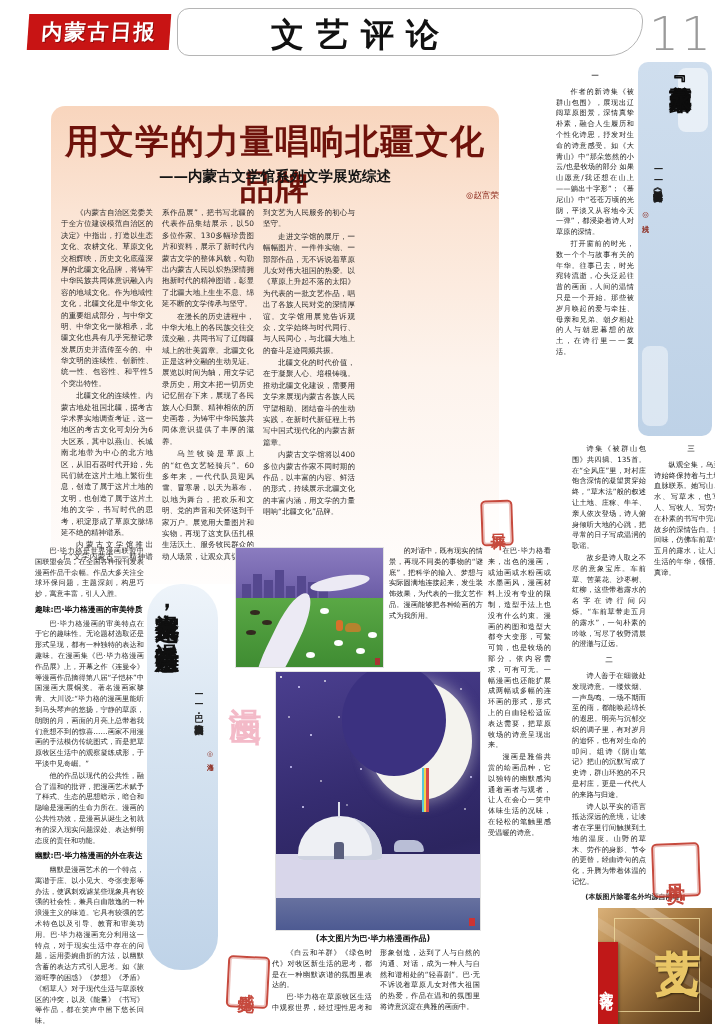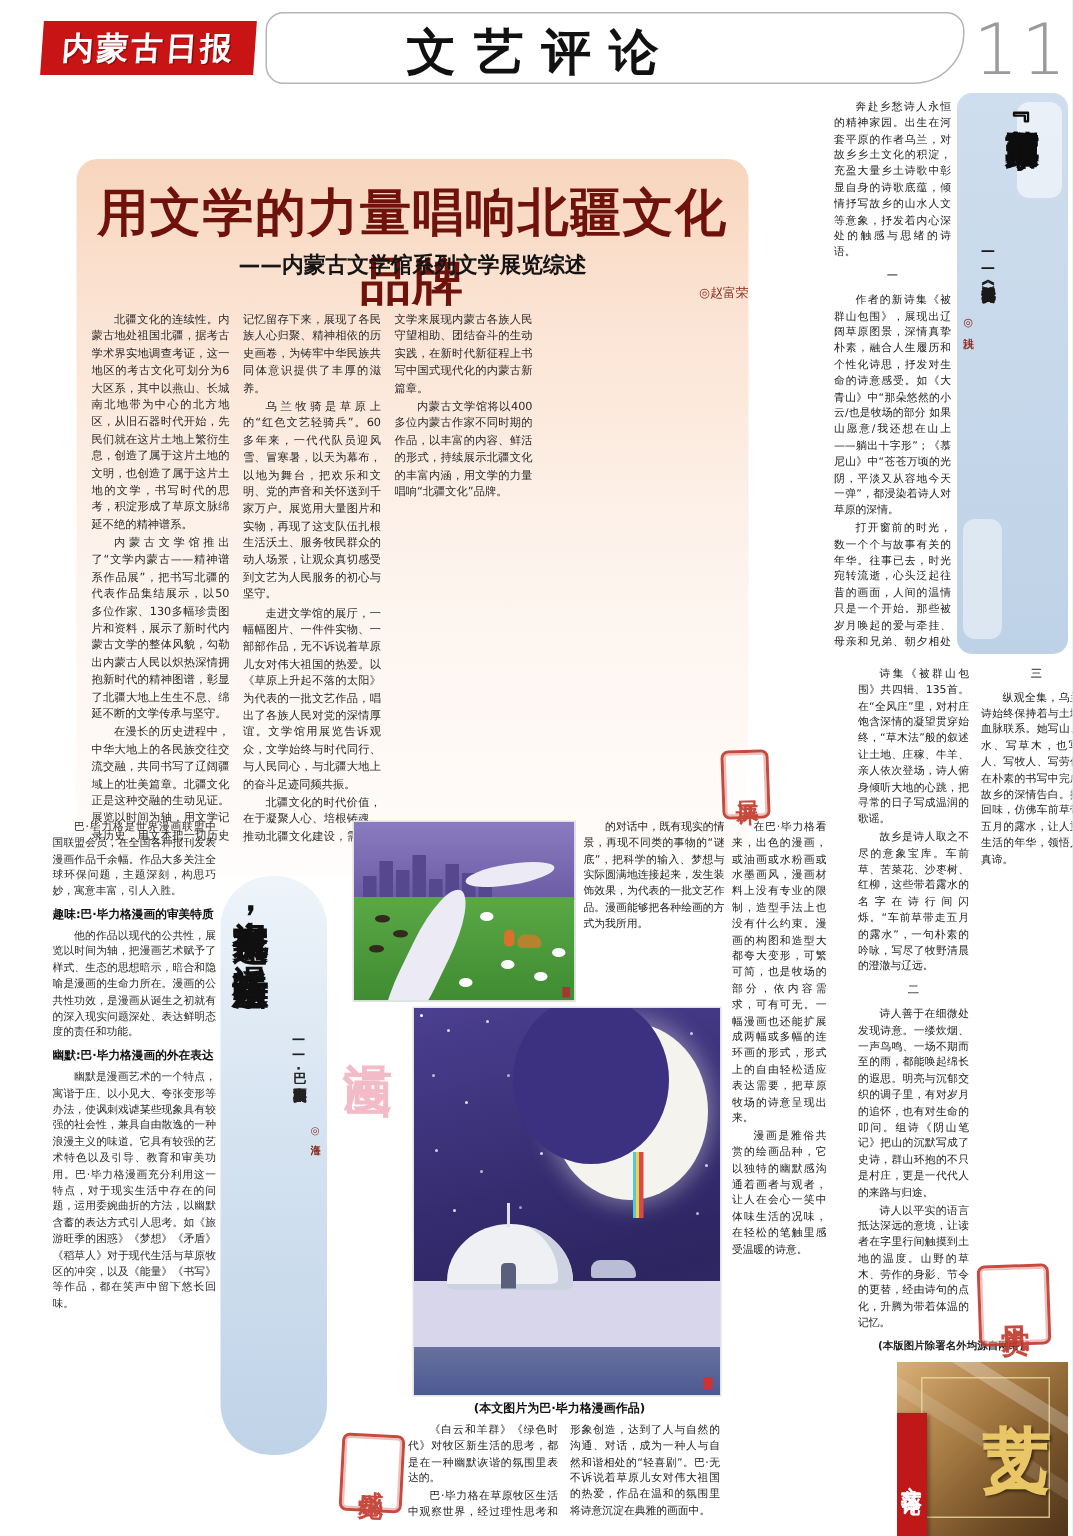--- a/index.html
+++ b/index.html
@@ -167,35 +167,37 @@
   <div class="masthead">内蒙古日报</div>
   <div class="hdr-bracket"></div>
   <div class="section-title">文艺评论</div>
   <div class="page-num">11</div>
 
   <div class="main-block">
     <div class="main-head">用文学的力量唱响北疆文化品牌</div>
     <div class="main-sub">——内蒙古文学馆系列文学展览综述</div>
     <div class="main-by">◎赵富荣</div>
     <div class="main-body">
+        <div class="para">《内蒙古自治区党委关于全方位建设模范自治区的决定》中指出，打造以生态文化、农耕文化、草原文化交相辉映，历史文化底蕴深厚的北疆文化品牌，将铸牢中华民族共同体意识融入内容的地域文化。作为地域性文化，北疆文化是中华文化的重要组成部分，与中华文明、中华文化一脉相承，北疆文化也具有几乎完整记录发展历史并流传至今的、中华文明的连续性、创新性、统一性、包容性、和平性5个突出特性。</div>
         <div class="para">北疆文化的连续性。内蒙古地处祖国北疆，据考古学术界实地调查考证，这一地区的考古文化可划分为6大区系，其中以燕山、长城南北地带为中心的北方地区，从旧石器时代开始，先民们就在这片土地上繁衍生息，创造了属于这片土地的文明，也创造了属于这片土地的文学，书写时代的思考，积淀形成了草原文脉绵延不绝的精神谱系。</div>
         <div class="para">内蒙古文学馆推出了“文学内蒙古——精神谱系作品展”，把书写北疆的代表作品集结展示，以50多位作家、130多幅珍贵图片和资料，展示了新时代内蒙古文学的整体风貌，勾勒出内蒙古人民以炽热深情拥抱新时代的精神图谱，彰显了北疆大地上生生不息、绵延不断的文学传承与坚守。</div>
         <div class="para">在漫长的历史进程中，中华大地上的各民族交往交流交融，共同书写了辽阔疆域上的壮美篇章。北疆文化正是这种交融的生动见证。展览以时间为轴，用文学记录历史，用文本把一切历史记忆留存下来，展现了各民族人心归聚、精神相依的历史画卷，为铸牢中华民族共同体意识提供了丰厚的滋养。</div>
         <div class="para">乌兰牧骑是草原上的“红色文艺轻骑兵”。60多年来，一代代队员迎风雪、冒寒暑，以天为幕布，以地为舞台，把欢乐和文明、党的声音和关怀送到千家万户。展览用大量图片和实物，再现了这支队伍扎根生活沃土、服务牧民群众的动人场景，让观众真切感受到文艺为人民服务的初心与坚守。</div>
         <div class="para">走进文学馆的展厅，一幅幅图片、一件件实物、一部部作品，无不诉说着草原儿女对伟大祖国的热爱。以《草原上升起不落的太阳》为代表的一批文艺作品，唱出了各族人民对党的深情厚谊。文学馆用展览告诉观众，文学始终与时代同行、与人民同心，与北疆大地上的奋斗足迹同频共振。</div>
         <div class="para">北疆文化的时代价值，在于凝聚人心、培根铸魂。推动北疆文化建设，需要用文学来展现内蒙古各族人民守望相助、团结奋斗的生动实践，在新时代新征程上书写中国式现代化的内蒙古新篇章。</div>
         <div class="para">内蒙古文学馆将以400多位内蒙古作家不同时期的作品，以丰富的内容、鲜活的形式，持续展示北疆文化的丰富内涵，用文学的力量唱响“北疆文化”品牌。</div>
       </div>
   </div>
   <div class="seal seal-zhanping">展评</div>
 
   <div class="colA">
       <div class="para">巴·毕力格是世界漫画联盟中国联盟会员，在全国各种报刊发表漫画作品千余幅。作品大多关注全球环保问题，主题深刻，构思巧妙，寓意丰富，引人入胜。</div>
       <div class="subhead">趣味:巴·毕力格漫画的审美特质</div>
-      <div class="para">他的作品以现代的公共性，展览以时间为轴，把漫画艺术赋予了样式、生态的思想暗示，暗合和隐喻是漫画的生命力所在。漫画的公共性功效，是漫画从诞生之初就有的深入现实问题深处、表达鲜明态度的责任和功能。</div>
+      <div class="para">巴·毕力格漫画的审美特点在于它的趣味性。无论题材选取还是形式呈现，都有一种独特的表达和趣味。在漫画集《巴·毕力格漫画作品展》上，开幕之作《连曼令》等漫画作品摘得第八届“子恺杯”中国漫画大展铜奖。著名漫画家黎青、大川说:“毕力格的漫画里能听到马头琴声的悠扬，宁静的草原，朗朗的月，画面的月亮上总带着我们意想不到的惊喜……画家不用漫画的手法模仿传统图式，而是把草原牧区生活中的观察凝练成形，于平淡中见奇崛。”</div>
+      <div class="para">他的作品以现代的公共性，融合了温和的批评，把漫画艺术赋予了样式、生态的思想暗示，暗合和隐喻是漫画的生命力所在。漫画的公共性功效，是漫画从诞生之初就有的深入现实问题深处、表达鲜明态度的责任和功能。</div>
       <div class="subhead">幽默:巴·毕力格漫画的外在表达</div>
       <div class="para">幽默是漫画艺术的一个特点，寓谐于庄、以小见大、夸张变形等办法，使讽刺戏谑某些现象具有较强的社会性，兼具自由散逸的一种浪漫主义的味道。它具有较强的艺术特色以及引导、教育和审美功用。巴·毕力格漫画充分利用这一特点，对于现实生活中存在的问题，运用委婉曲折的方法，以幽默含蓄的表达方式引人思考。如《旅游旺季的困惑》《梦想》《矛盾》《稻草人》对于现代生活与草原牧区的冲突，以及《能量》《书写》等作品，都在笑声中留下悠长回味。</div>
     </div>
 
   <div class="cartoon-title">
     <div class="ct-title">审视人类命运，温暖诗意生活</div>
     <div class="ct-sub">——巴·毕力格漫画的审美取向</div>
     <div class="ct-by">◎汪洛海</div>
   </div>
 
@@ -253,21 +255,20 @@
 
   <div class="cartoon-caption">(本文图片为巴·毕力格漫画作品)</div>
   <div class="seal seal-ganjue">感觉</div>
   <div class="bottom2col">
       <div class="para">《白云和羊群》《绿色时代》对牧区新生活的思考，都是在一种幽默诙谐的氛围里表达的。</div>
       <div class="para">巴·毕力格在草原牧区生活中观察世界，经过理性思考和形象创造，达到了人与自然的沟通、对话，成为一种人与自然和谐相处的“轻喜剧”。巴·无不诉说着草原儿女对伟大祖国的热爱，作品在温和的氛围里将诗意沉淀在典雅的画面中。</div>
     </div>
 
   <div class="sidebar">
     <div class="poem-col1">
-        <div class="para">奔赴乡愁诗人永恒的精神家园。出生在河套平原的作者乌兰，对故乡乡土文化的积淀，充盈大量乡土诗歌中彰显自身的诗歌底蕴，倾情抒写故乡的山水人文等意象，抒发着内心深处的触感与思绪的诗语。</div>
         <div class="sec-marker">一</div>
         <div class="para">作者的新诗集《被群山包围》，展现出辽阔草原图景，深情真挚朴素，融合人生履历和个性化诗思，抒发对生命的诗意感受。如《大青山》中“那朵悠然的小云/也是牧场的部分  如果山愿意/我还想在山上——躺出十字形”；《慕尼山》中“苍苍万顷的光阴，平淡又从容地今天一弹”，都浸染着诗人对草原的深情。</div>
         <div class="para">打开窗前的时光，数一个个与故事有关的年华。往事已去，时光宛转流逝，心头泛起往昔的画面，人间的温情只是一个开始。那些被岁月唤起的爱与牵挂、母亲和兄弟、朝夕相处的人与朝思暮想的故土，在诗行里一一复活。</div>
       </div>
     <div class="poem-title-block">
       <div class="deco1"></div>
       <div class="deco2"></div>
       <div class="pt-title">『车前草带走五月的露水』</div>
       <div class="pt-sub">——诗集《披群山包围》赏析</div>
       <div class="pt-by">◎浅耕</div>

